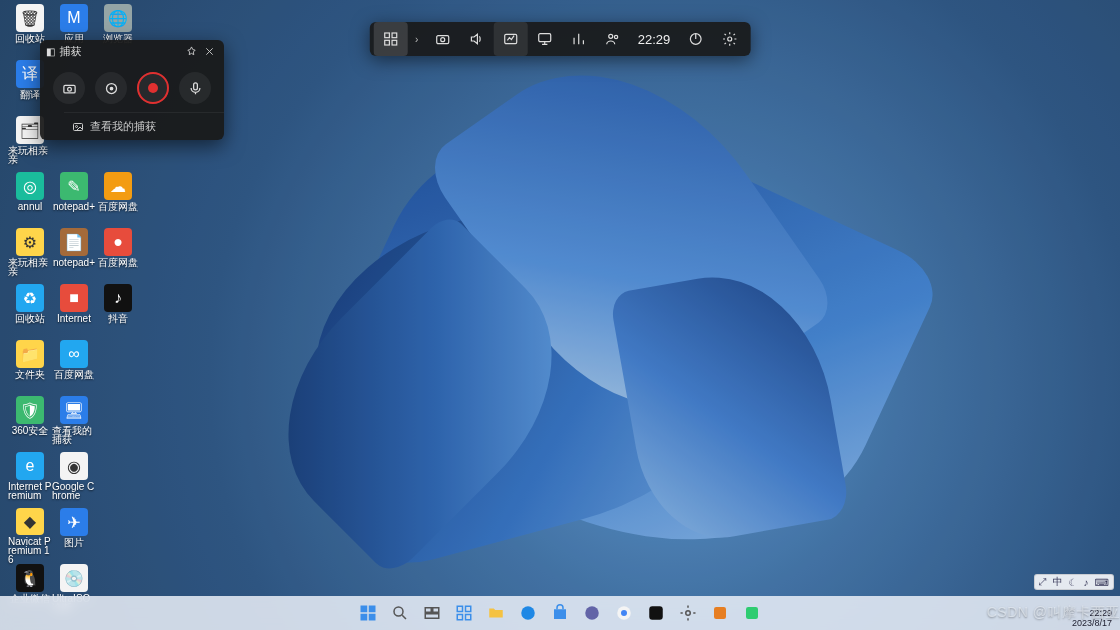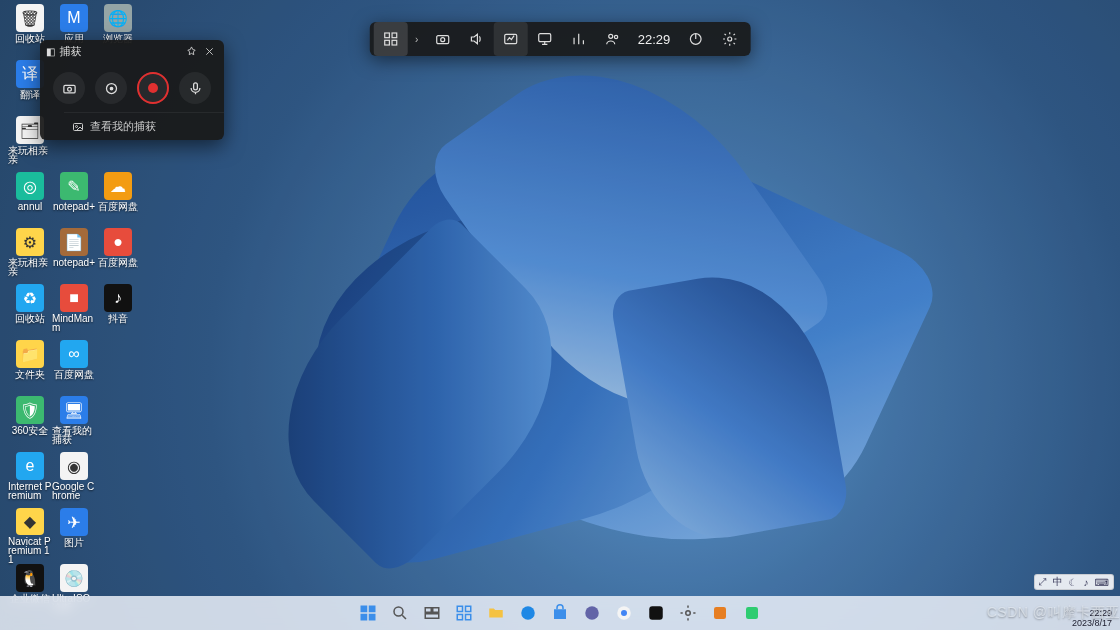--- a/index.html
+++ b/index.html
@@ -136,21 +136,21 @@
       <div class="dicon">
         <div class="tile c-red">●</div>
         <div class="lbl">百度网盘</div>
       </div>
       <div class="dicon">
         <div class="tile c-sky">♻</div>
         <div class="lbl">回收站</div>
       </div>
       <div class="dicon">
         <div class="tile c-red">■</div>
-        <div class="lbl">MindManm</div>
+        <div class="lbl">Internet</div>
       </div>
       <div class="dicon">
         <div class="tile c-dark">♪</div>
         <div class="lbl">抖音</div>
       </div>
       <div class="dicon">
         <div class="tile c-yellow">📁</div>
         <div class="lbl">文件夹</div>
       </div>
       <div class="dicon">
@@ -171,21 +171,21 @@
         <div class="tile c-sky">e</div>
         <div class="lbl">Internet Premium</div>
       </div>
       <div class="dicon">
         <div class="tile c-white">◉</div>
         <div class="lbl">Google Chrome</div>
       </div>
       <div class="dicon"></div>
       <div class="dicon">
         <div class="tile c-yellow">◆</div>
-        <div class="lbl">Navicat Premium 11</div>
+        <div class="lbl">Navicat Premium 16</div>
       </div>
       <div class="dicon">
         <div class="tile c-blue">✈</div>
         <div class="lbl">图片</div>
       </div>
       <div class="dicon"></div>
       <div class="dicon">
         <div class="tile c-dark">🐧</div>
         <div class="lbl">企业微信</div>
       </div>

